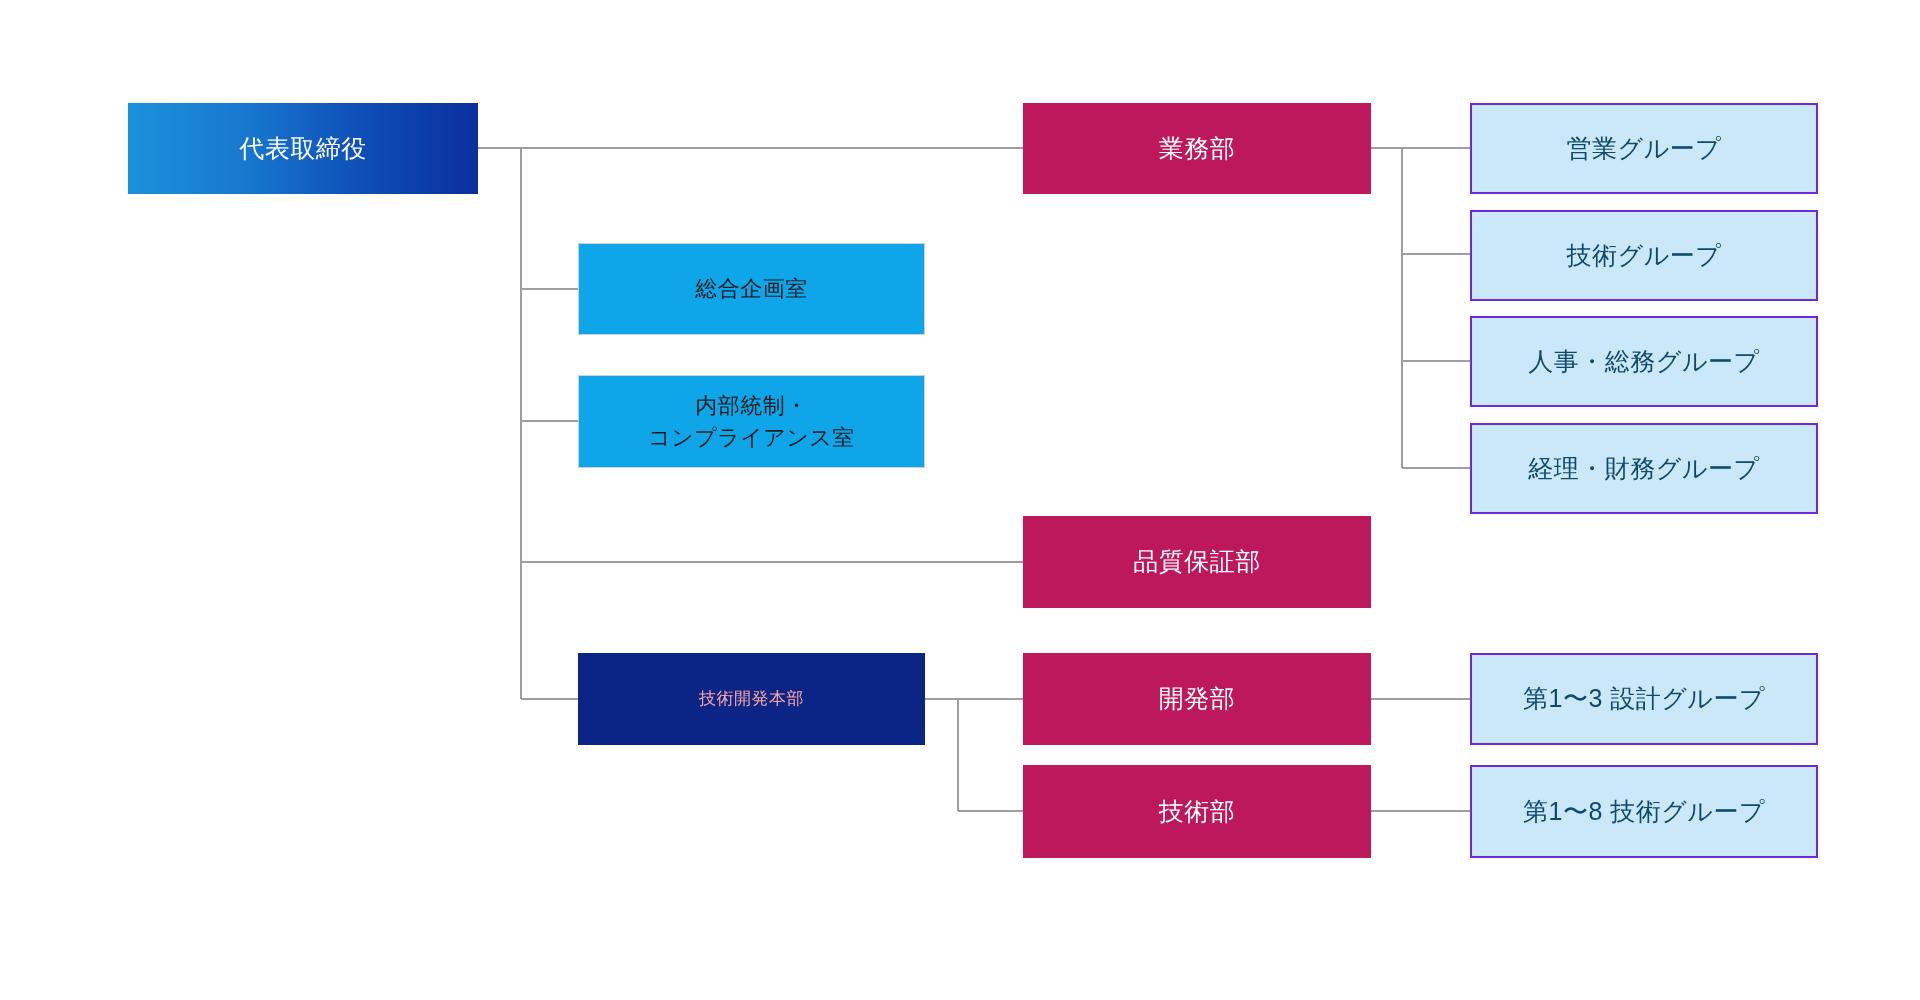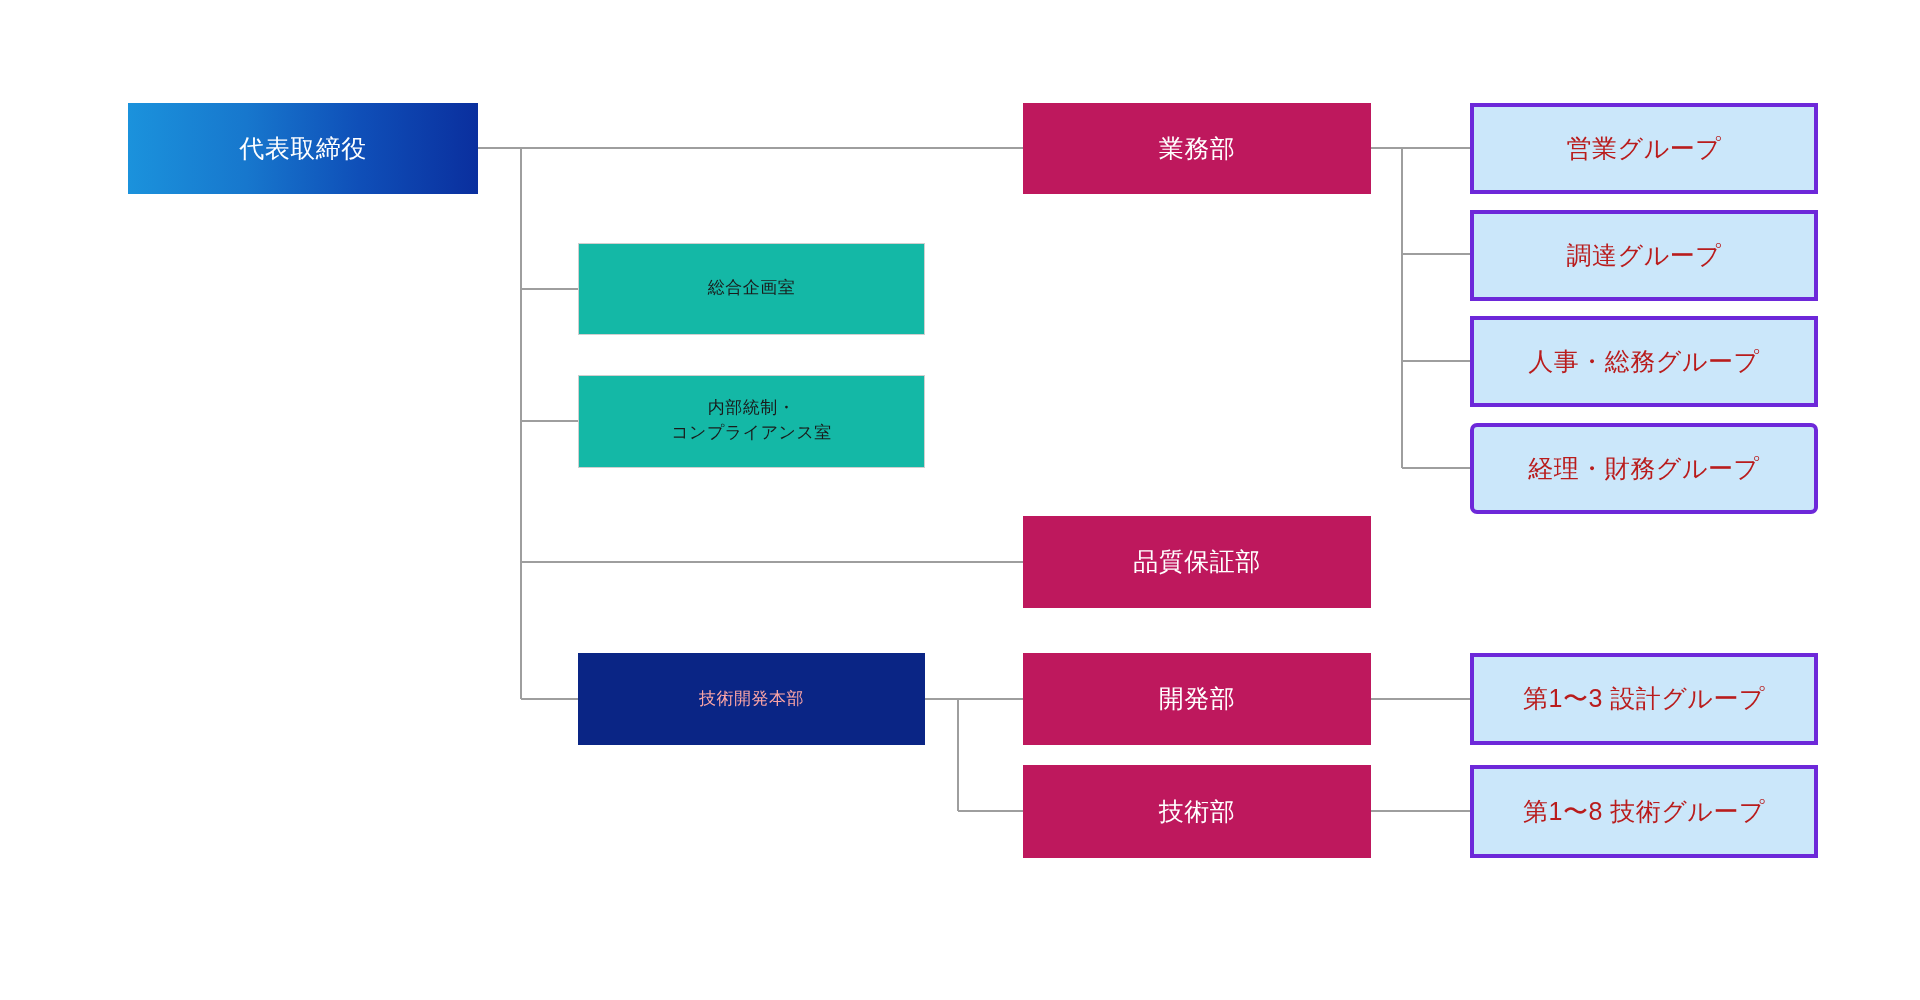--- a/index.html
+++ b/index.html
@@ -64,32 +64,31 @@
 
   
   .node--hq {
     background: #0a2585;
     color: #fca5a5;
     font-size: 17px;
   }
 
   
   .node--office {
-    background: #14b8a6;
+    background: #0ea5e9;
     border: 1px solid #cfcfcf;
     color: #1a1a1a;
-    font-size: 17px;
-    font-family: Liberation Mono, monospace;
+    font-size: 22px;
   }
 
   
   .node--group {
     background: #cbe7fa;
-    border: 4px solid #6d28d9;
-    color: #b91c1c;
+    border: 2px solid #6d28d9;
+    color: #0c4a6e;
     font-size: 25px;
   }
 </style>
 </head>
 <body>
 
 <div id="org-chart">
 
   <svg id="connectors" viewBox="0 0 1920 1000" width="1920" height="1000">
     <g stroke="#9e9e9e" stroke-width="2" fill="none" shape-rendering="crispEdges">
@@ -154,28 +153,28 @@
 
   <div class="node node--division" style="left:1023px; top:765px; width:348px; height:93px;">
     <span class="label">技術部</span>
   </div>
 
   <div class="node node--group" style="left:1470px; top:103px; width:348px; height:91px;">
     <span class="label">営業グループ</span>
   </div>
 
   <div class="node node--group" style="left:1470px; top:210px; width:348px; height:91px;">
-    <span class="label">調達グループ</span>
+    <span class="label">技術グループ</span>
   </div>
 
   <div class="node node--group" style="left:1470px; top:316px; width:348px; height:91px;">
     <span class="label">人事・総務グループ</span>
   </div>
 
-  <div class="node node--group" style="left:1470px; top:423px; width:348px; height:91px;border-radius:7px;">
+  <div class="node node--group" style="left:1470px; top:423px; width:348px; height:91px;">
     <span class="label">経理・財務グループ</span>
   </div>
 
   <div class="node node--group" style="left:1470px; top:653px; width:348px; height:92px;">
     <span class="label">第1〜3 設計グループ</span>
   </div>
 
   <div class="node node--group" style="left:1470px; top:765px; width:348px; height:93px;">
     <span class="label">第1〜8 技術グループ</span>
   </div>

